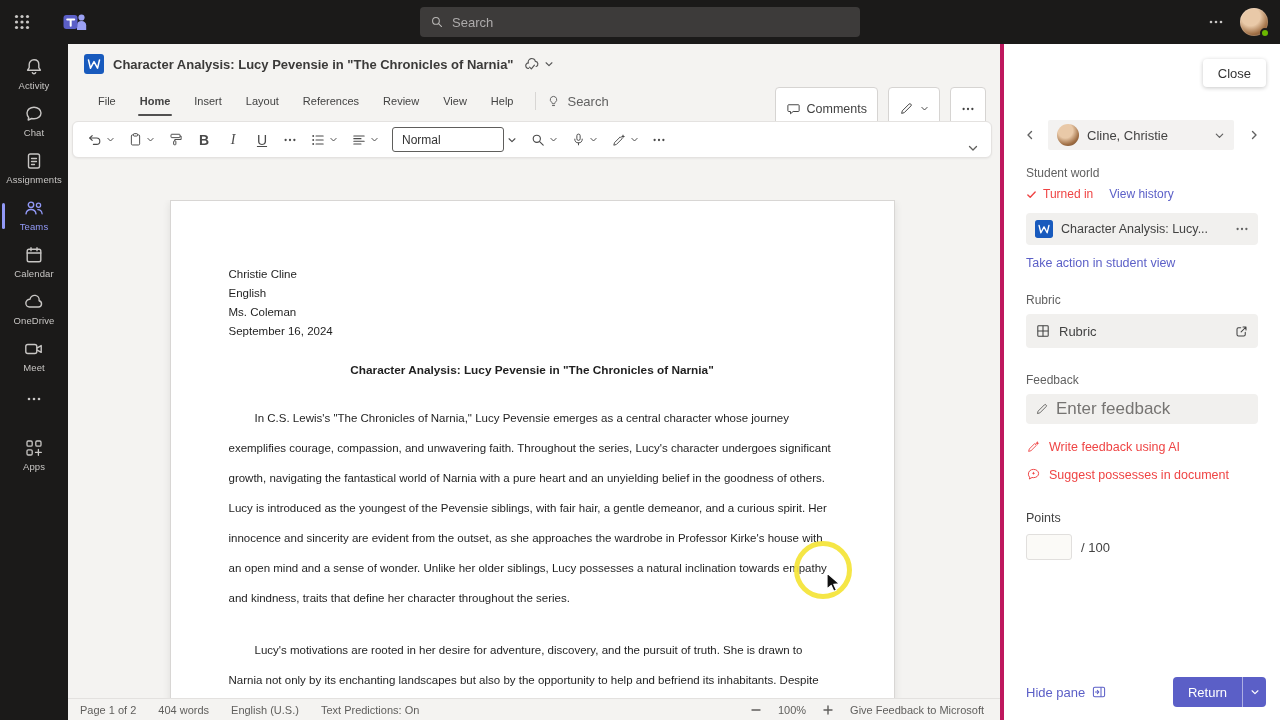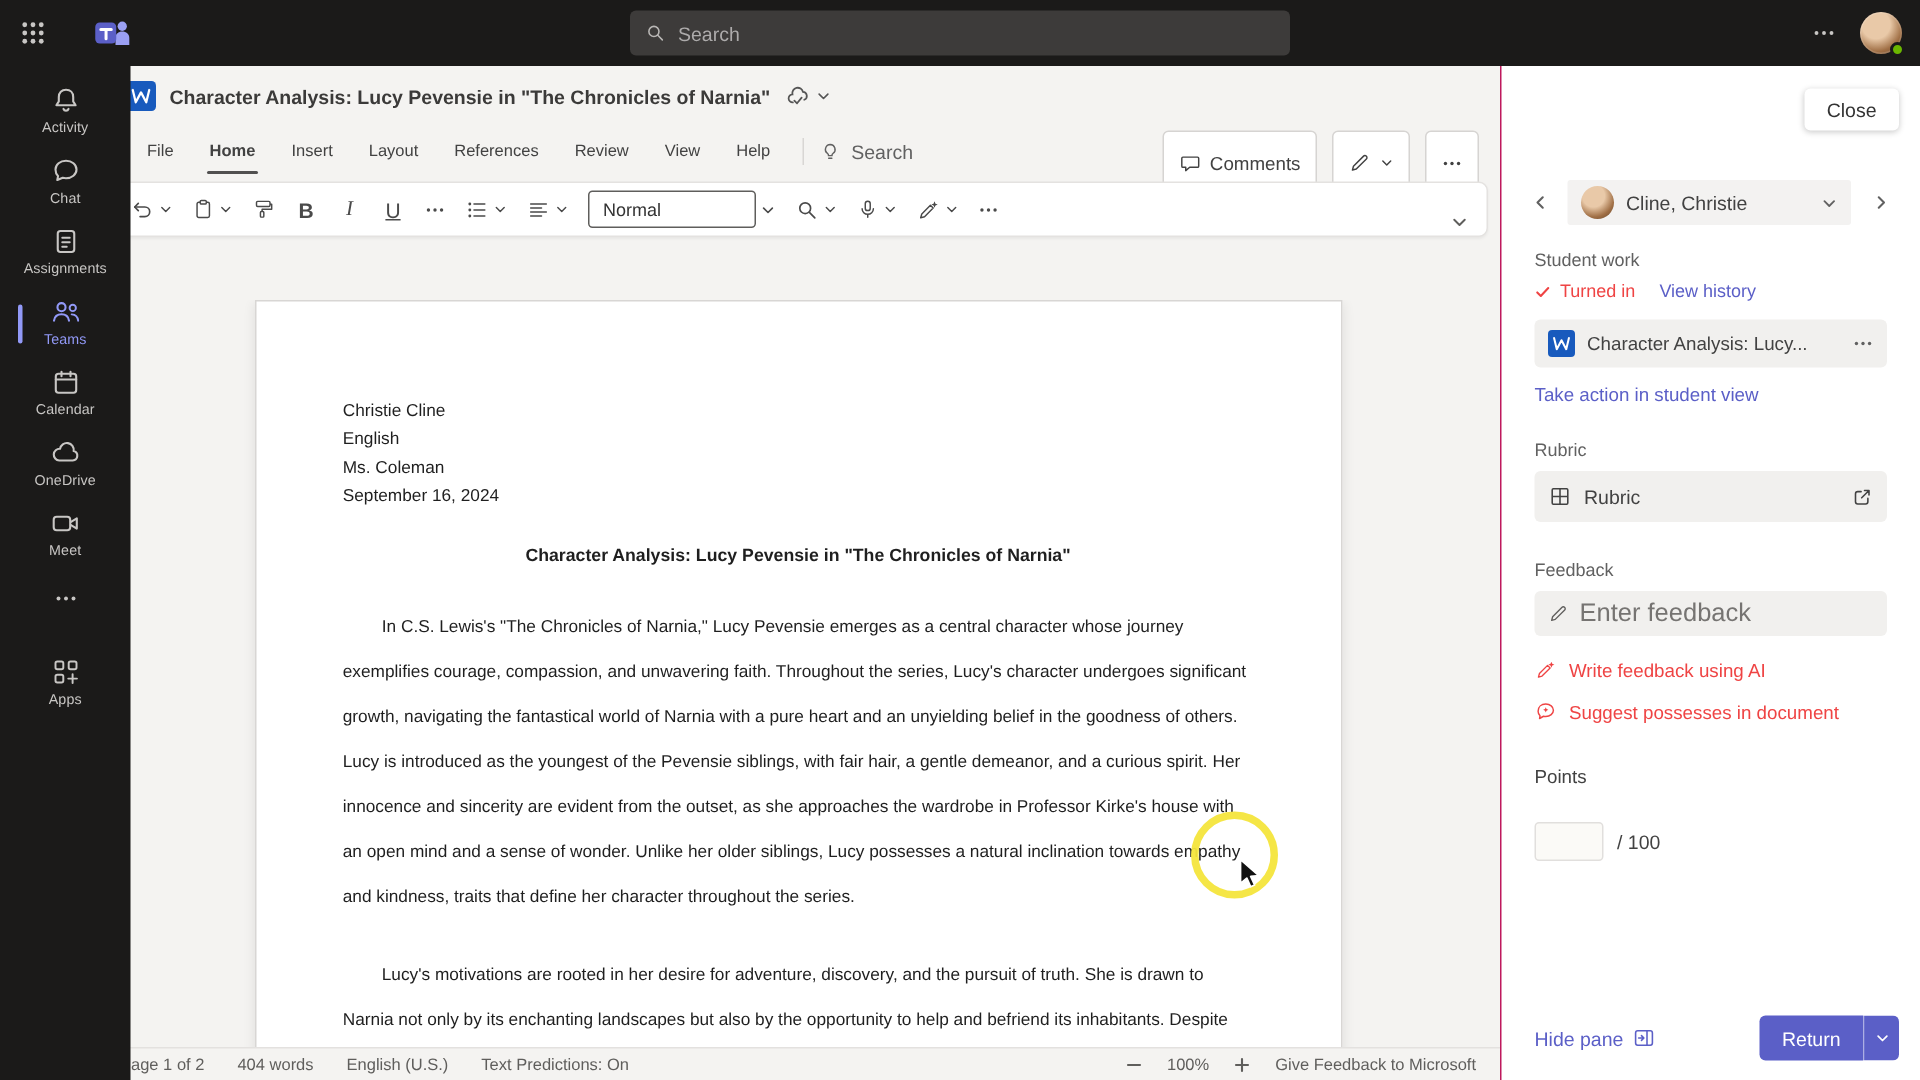--- a/index.html
+++ b/index.html
@@ -12,21 +12,21 @@
   .waffle-btn { width:44px; height:44px; display:flex; align-items:center; justify-content:center; color:#c8c6c4; cursor:pointer; }
   .teams-logo { margin-left:18px; display:flex; align-items:center; }
   .top-search { position:absolute; left:420px; top:7px; width:440px; height:30px; background:#3d3b3a; border-radius:4px; display:flex; align-items:center; padding:0 10px; gap:8px; color:#b9b7b5; }
   .top-search input { flex:1; border:none; outline:none; background:transparent; color:#d6d4d2; font-size:13px; font-family:inherit; }
   .top-search input::placeholder { color:#adabab; }
   .topbar-right { position:absolute; right:12px; top:0; height:44px; display:flex; align-items:center; gap:16px; color:#c8c6c4; }
   .avatar { position:relative; width:28px; height:28px; border-radius:50%; background:radial-gradient(circle at 38% 30%, #e9c9a8 0 36%, #a06f45 68%, #5f3f27); box-shadow:inset 0 0 0 1px rgba(255,255,255,.15); cursor:pointer; }
   .presence { position:absolute; right:-2px; bottom:-2px; width:10px; height:10px; border-radius:50%; background:#6bb700; border:2px solid #1b1a19; }
 
   
-  .rail { position:absolute; top:44px; left:0; bottom:0; width:87px; background:#1b1a19; display:flex; flex-direction:column; align-items:center; padding-top:6px; z-index:15; }
+  .rail { position:absolute; top:44px; left:0; bottom:0; width:68px; background:#1b1a19; display:flex; flex-direction:column; align-items:center; padding-top:6px; z-index:15; }
   .rail-item { position:relative; width:64px; padding:7px 0 6px; display:flex; flex-direction:column; align-items:center; gap:3px; color:#c8c6c4; cursor:pointer; }
   .rail-item .lbl { font-size:9.5px; letter-spacing:.1px; }
   .rail-item.active { color:#9299f7; }
   .rail-item.active::before { content:""; position:absolute; left:0; top:12px; width:3px; height:26px; border-radius:2px; background:#9299f7; }
   .rail-item.dots-item { padding:12px 0; }
   .rail-item.apps-item { margin-top:12px; }
 
   
   .main { position:absolute; top:44px; left:64px; width:936px; bottom:0; background:#f4f3f1; overflow:hidden; }
   .doc-row { height:40px; display:flex; align-items:center; padding-left:20px; gap:9px; }
@@ -60,21 +60,21 @@
   .para.p2 { margin-top:22px; }
 
   .click-ring { position:absolute; left:730px; top:497px; width:58px; height:58px; border:5px solid rgba(244,229,60,.95); border-radius:50%; z-index:8; pointer-events:none; }
   .cursor-arrow { position:absolute; left:759px; top:527px; z-index:9; pointer-events:none; }
 
   .statusbar { position:absolute; left:0; right:0; bottom:0; height:22px; background:#f4f3f1; border-top:1px solid #e3e1df; display:flex; align-items:center; padding:0 16px; gap:22px; font-size:11px; color:#5f5e5c; z-index:10; }
   .sb-item { cursor:pointer; white-space:nowrap; }
   .sb-right { margin-left:auto; display:flex; align-items:center; gap:16px; }
 
   
-  .pane { position:absolute; top:44px; left:1000px; right:0; bottom:0; background:#fff; border-left:1px solid #be185d; font-size:12px; color:#424242; }
+  .pane { position:absolute; top:44px; left:1000px; right:0; bottom:0; background:#fff; border-left:4px solid #be185d; font-size:12px; color:#424242; }
   .close-btn { position:absolute; top:15px; right:14px; height:28px; padding:0 15px; background:#fff; border-radius:4px; box-shadow:0 1px 4px rgba(0,0,0,.22); display:flex; align-items:center; font-size:13px; color:#333; cursor:pointer; }
   .student-nav { position:absolute; top:76px; left:0; right:0; height:30px; }
   .nav-chev { position:absolute; top:5px; width:20px; height:20px; display:flex; align-items:center; justify-content:center; color:#616161; cursor:pointer; }
   .nav-chev.prev { left:16px; } .nav-chev.next { right:16px; }
   .student-pill { position:absolute; left:44px; right:46px; top:0; height:30px; background:#f3f2f1; border-radius:2px; display:flex; align-items:center; padding:0 9px; gap:8px; cursor:pointer; }
   .student-pill .name { flex:1; font-size:13px; color:#424242; }
   .mini-avatar { width:22px; height:22px; border-radius:50%; background:radial-gradient(circle at 38% 30%, #e9c9a8 0 36%, #a06f45 68%, #5f3f27); }
 
   .pane-body { position:absolute; top:122px; left:22px; right:22px; }
   .sec-label { font-size:12px; color:#616161; margin-bottom:7px; }
@@ -86,21 +86,21 @@
   .card .card-label { flex:1; font-size:12.5px; color:#424242; white-space:nowrap; overflow:hidden; text-overflow:ellipsis; }
   .attach-card { margin-bottom:11px; }
   .take-action { font-size:12.5px; margin-bottom:23px; display:inline-block; }
   .rubric-card { height:34px; margin-bottom:25px; }
   .rubric-card .card-label { font-size:13px; }
   .feedback-field { height:30px; background:#f1f0ee; border-radius:4px; display:flex; align-items:center; padding:0 9px; gap:7px; margin-bottom:15px; color:#5f5e5c; }
   .feedback-field input { flex:1; border:none; outline:none; background:transparent; font-size:17px; font-family:inherit; color:#424242; }
   .feedback-field input::placeholder { color:#767472; }
   .ai-row { display:flex; align-items:center; gap:8px; font-size:12.5px; margin-bottom:13px; cursor:pointer; }
   .ai-row.last { margin-bottom:29px; }
-  .points-label { font-size:12.5px; color:#424242; margin-bottom:23px; }
+  .points-label { font-size:12.5px; color:#424242; margin-bottom:9px; }
   .points-row { display:flex; align-items:center; gap:9px; }
   .points-input { width:46px; height:26px; background:#fbfaf7; border:1px solid #e1dfdd; border-radius:3px; outline:none; padding:0 6px; font-size:13px; font-family:inherit; }
   .points-denom { font-size:13px; color:#424242; }
 
   .pane-footer { position:absolute; left:0; right:0; bottom:0; height:56px; display:flex; align-items:center; justify-content:space-between; padding:0 14px 0 22px; }
   .hide-pane { display:flex; align-items:center; gap:6px; font-size:13px; }
   .return-split { display:flex; height:30px; cursor:pointer; }
   .return-main { background:#5b5fc7; color:#fff; display:flex; align-items:center; padding:0 15px; font-size:13px; border-radius:4px 0 0 4px; }
   .return-chev { background:#5b5fc7; color:#fff; width:24px; display:flex; align-items:center; justify-content:center; border-left:1px solid rgba(255,255,255,.5); border-radius:0 4px 4px 0; }
 
@@ -535,21 +535,21 @@
           </span>
       </div>
       <span class="nav-chev next">
         <svg width="12" height="12" viewBox="0 0 12 12">
             <path d="M4.5 2.5L8 6l-3.5 3.5" fill="none" stroke="currentColor" stroke-width="1.4" stroke-linecap="round" stroke-linejoin="round"></path>
           </svg>
       </span>
     </div>
 
     <div class="pane-body">
-      <div class="sec-label">Student work</div>
+      <div class="sec-label">Student world</div>
 
       <div class="turned-row">
         <span class="accent">
             <svg width="11" height="11" viewBox="0 0 12 12">
               <path d="M2 6.5l2.6 2.6L10 3.3" fill="none" stroke="currentColor" stroke-width="1.5" stroke-linecap="round" stroke-linejoin="round"></path>
             </svg>
           </span>
         <span class="accent">Turned in</span>
         <span class="linkish gap-l">View history</span>
       </div>

